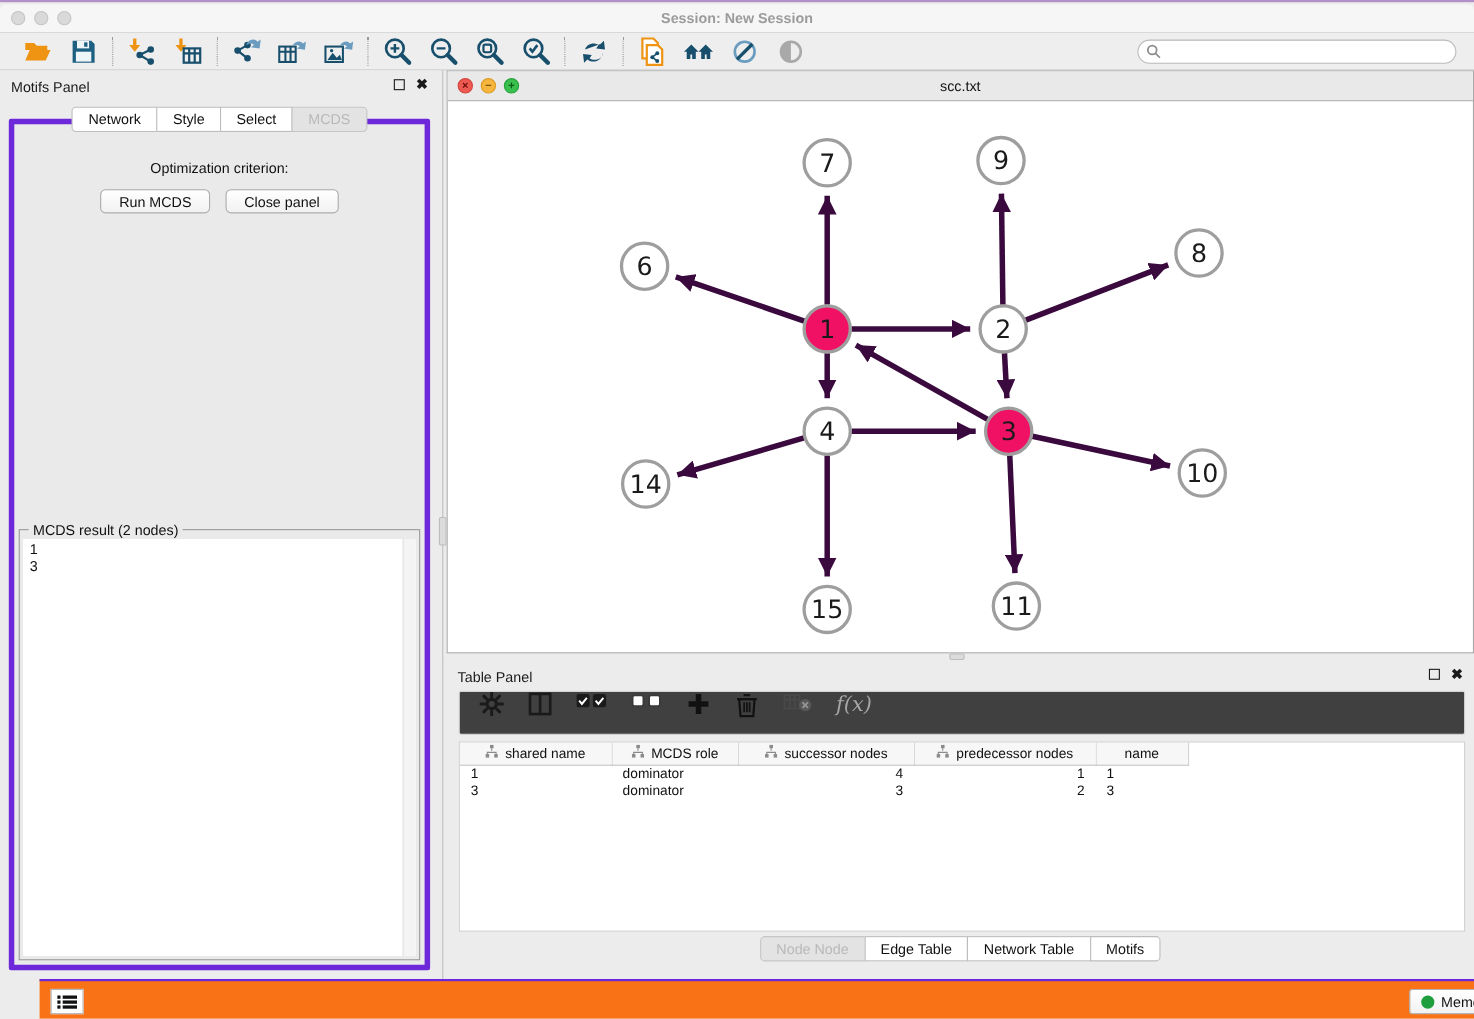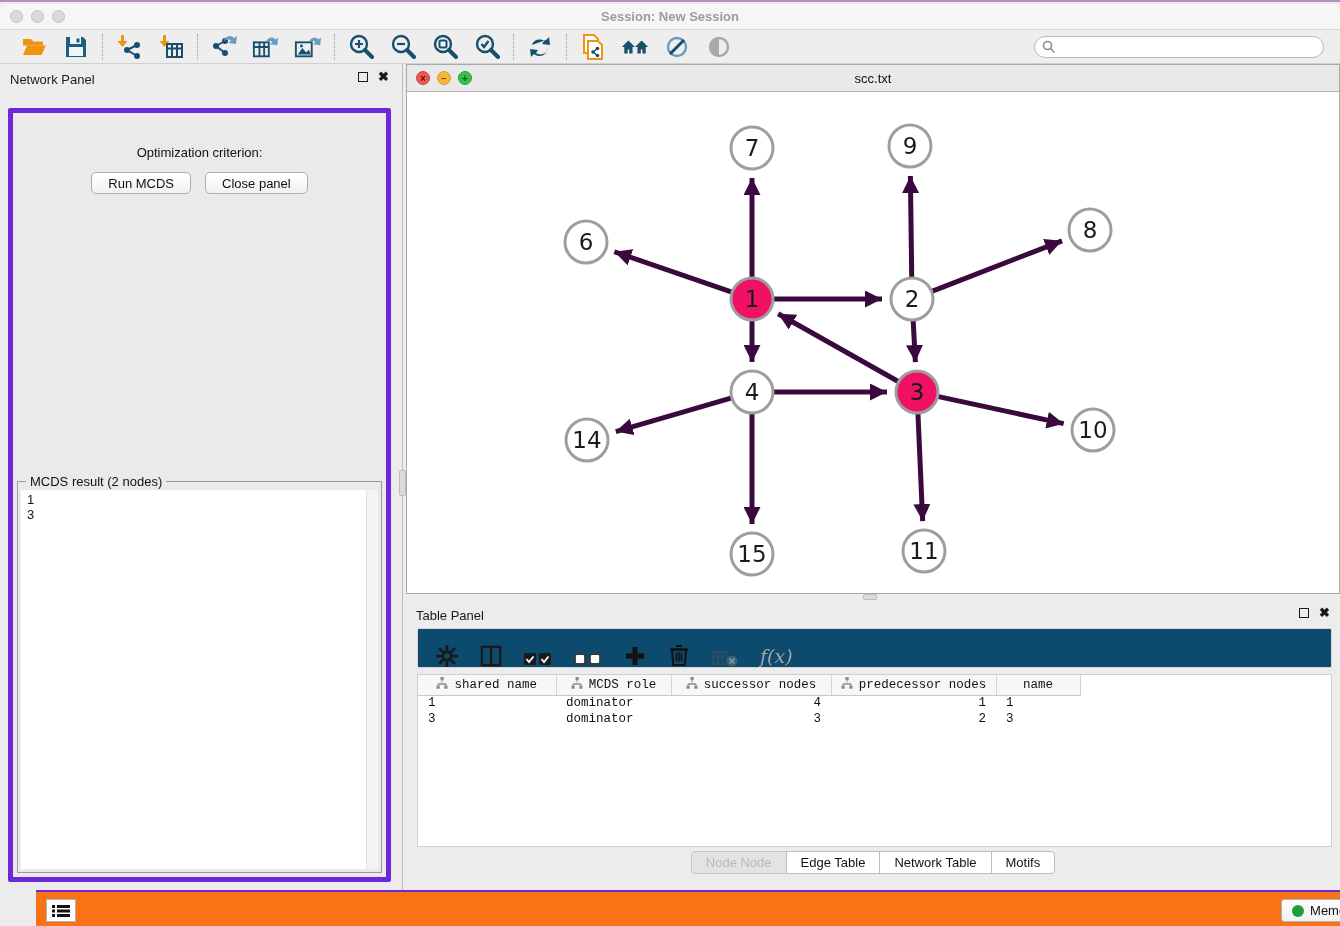--- a/index.html
+++ b/index.html
@@ -65,25 +65,25 @@
   .nw-green { background:#39bf4e; border:1px solid #26a33a; color:#0b5d14; }
   .nw-title { position:absolute; left:0; right:0; top:6px; text-align:center; font-size:13px; color:#111; }
   .graph-canvas { position:absolute; left:0; top:27px; }
 
   
   .h-splitter { position:absolute; left:406px; top:592px; width:934px; height:6px; }
   .h-handle { position:absolute; left:457px; top:0; width:14px; height:6px; background:#dcdcdc; border:1px solid #bdbdbd; border-radius:2px; }
 
   
   .table-panel { position:absolute; left:406px; top:598px; width:934px; height:292px; background:#ececec; }
-  .tp-toolbar { position:absolute; left:11px; right:8px; top:28px; height:40px; background:#0c4a6e; border:1px solid #d5d5d5; border-radius:2px; display:flex; align-items:flex-end; gap:22px; padding-left:18px; }
+  .tp-toolbar { position:absolute; left:11px; right:8px; top:28px; height:40px; background:#404040; border:1px solid #d5d5d5; border-radius:2px; display:flex; align-items:flex-start; gap:22px; padding-left:18px; }
   .tp-icon { display:flex; align-items:center; justify-content:center; }
   .fx-label { font-family:"DejaVu Serif", serif; font-style:italic; font-size:19px; color:#a6a6a6; }
   .tp-table-wrap { position:absolute; left:11px; right:8px; top:74px; bottom:45px; background:#fff; border:1px solid #cfcfcf; overflow:hidden; }
-  table.data { border-collapse:collapse; table-layout:fixed;font-family:Liberation Mono, monospace; }
+  table.data { border-collapse:collapse; table-layout:fixed; }
   table.data th { height:20px; background:#f7f7f7; border-right:1px solid #d4d4d4; border-bottom:1px solid #c9c9c9; font-size:12.5px; font-weight:normal; color:#111; text-align:center; position:relative; }
   table.data th .th-inner { display:flex; align-items:center; justify-content:center; gap:6px; }
   table.data td { height:16px; font-size:12.5px; color:#111; padding:0 10px; white-space:nowrap; }
   .tp-tabs { position:absolute; left:0; right:0; bottom:18px; display:flex; justify-content:center; }
 
   
   .statusbar { position:absolute; left:0; bottom:0; width:1340px; height:36px; background:#f97316; border-top:2px solid #6d28d9;margin-left:36px; }
   .status-left-btn { position:absolute; left:10px; top:7px; width:30px; height:23px; background:#fff; border:1px solid #b3b3b3; display:flex; align-items:center; justify-content:center; }
   .memory-btn { position:absolute; right:8px; top:7px; height:23px; background:linear-gradient(#ffffff,#f2f2f2); border:1px solid #b3b3b3; border-radius:3px; display:flex; align-items:center; gap:6px; padding:0 10px; font-size:13px; color:#111; }
   .mem-dot { width:12px; height:12px; border-radius:50%; background:#1f9e3e; }
@@ -248,25 +248,31 @@
         <svg width="14" height="14" viewBox="0 0 14 14">
             <circle cx="5.5" cy="5.5" r="4" fill="none" stroke="#8c8c8c" stroke-width="1.6"></circle>
             <path d="M8.5 8.5l4 4" stroke="#8c8c8c" stroke-width="1.6"></path>
           </svg>
       </span>
     </div>
   </div>
 
   <div class="control-panel">
     <div class="cp-header">
-      <span class="panel-title">Network Panel</span>
+      <span class="panel-title">Motifs Panel</span>
       <span class="panel-btns">
         <span class="float-btn"></span>
         <span class="close-btn">✖</span>
       </span>
+    </div>
+    <div class="seg-tabs">
+      <span class="seg-tab">Network</span>
+      <span class="seg-tab">Style</span>
+      <span class="seg-tab">Select</span>
+      <span class="seg-tab selected">MCDS</span>
     </div>
     <div class="cp-body">
       <div class="opt-label">Optimization criterion:</div>
       <div class="btn-row">
         <button class="push-btn">Run MCDS</button>
         <button class="push-btn">Close panel</button>
       </div>
       <div class="result-box">
         <span class="result-legend">MCDS result (2 nodes)</span>
         <div class="result-text">1

